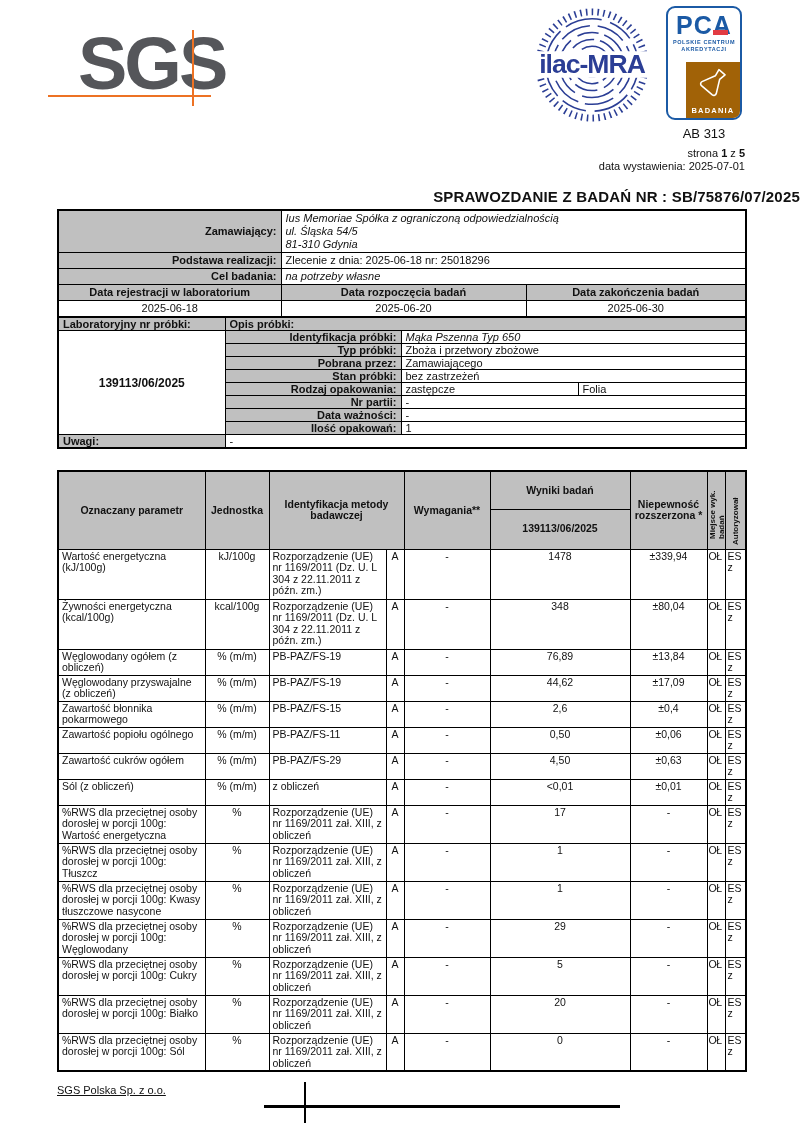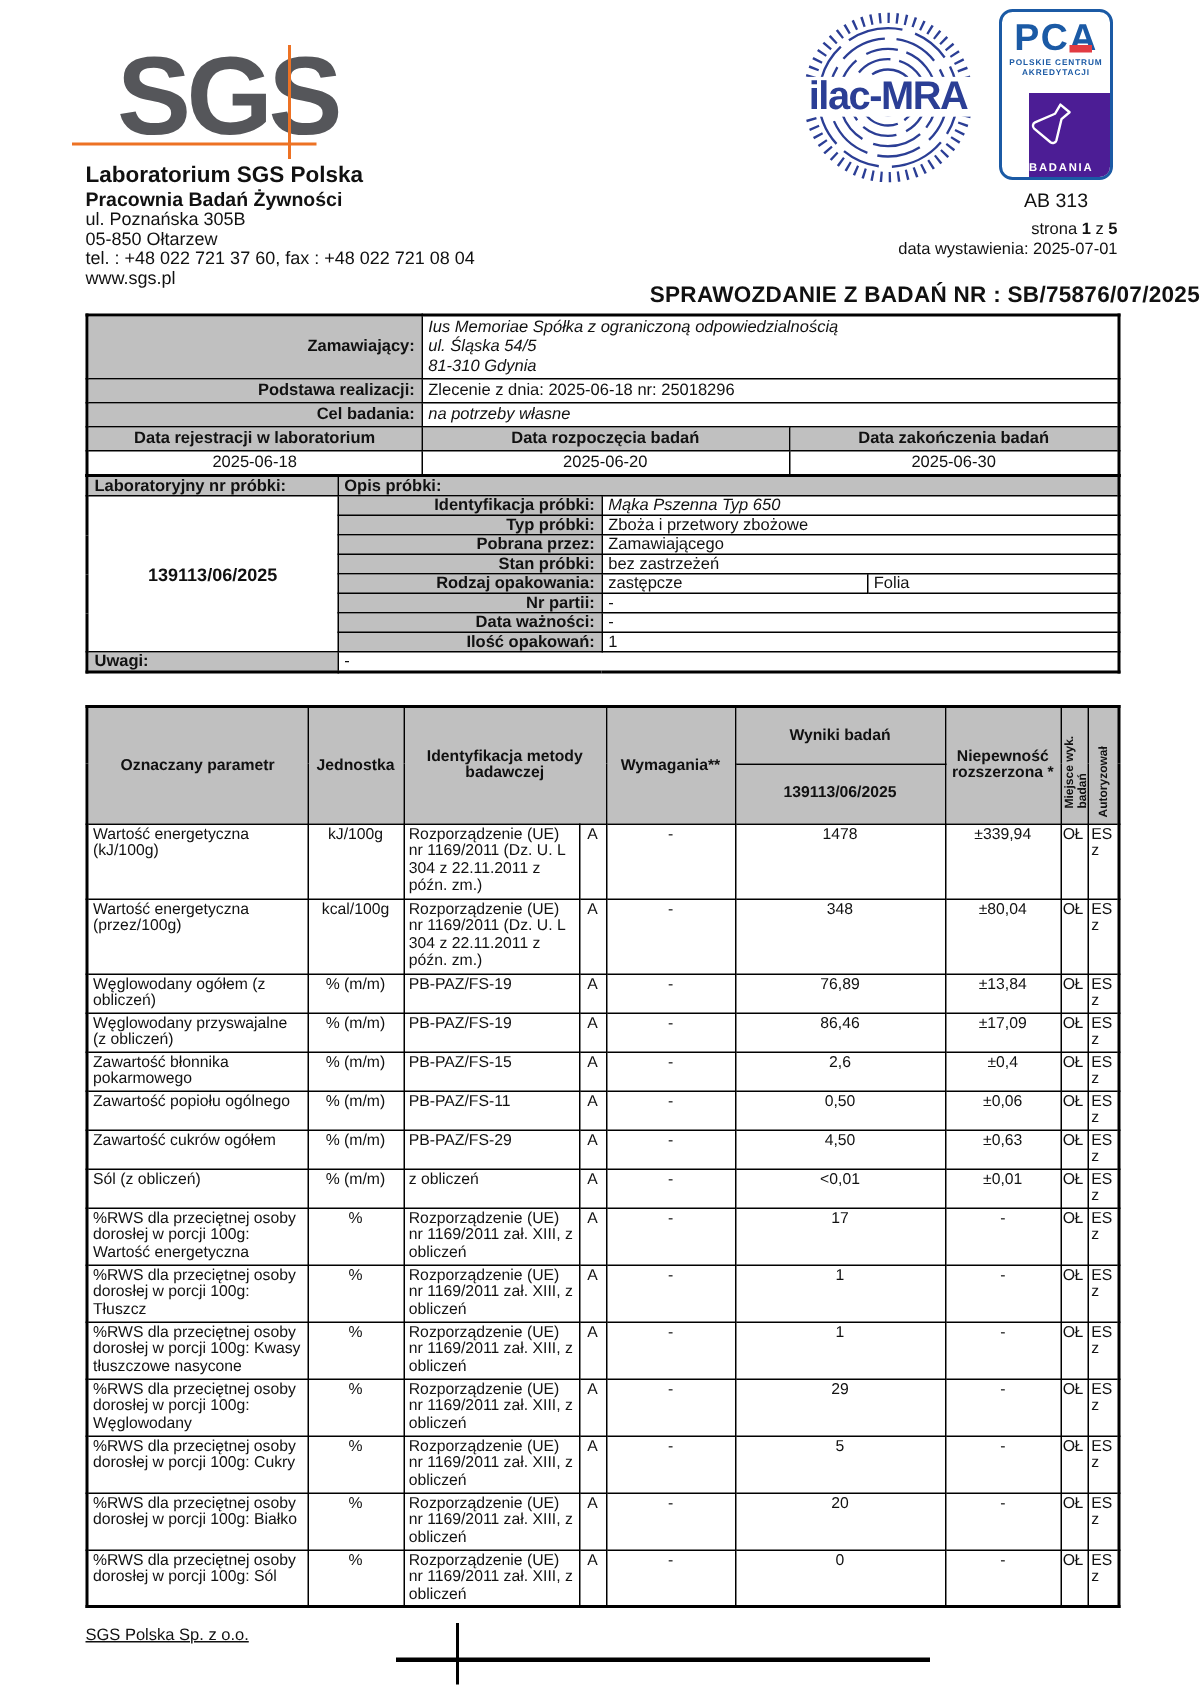--- a/index.html
+++ b/index.html
@@ -15,21 +15,21 @@
   .addr-block .lab-name { font-size:15px; font-weight:bold; line-height:16px; }
   .addr-block .lab-dept { font-size:13px; font-weight:bold; line-height:15px; }
 
   .ilac { position:absolute; left:533px; top:6px; }
   .pca-box { position:absolute; left:666px; top:6px; width:76px; height:114px;
              border:2px solid #1b5aa5; border-radius:9px; overflow:hidden; background:#fff; }
   .pca-top { position:relative; height:56px; text-align:center; }
   .pca-word { font-size:25px; font-weight:bold; color:#1b5aa5; letter-spacing:1px; line-height:28px; padding-top:3px; }
   .pca-redbar { position:absolute; right:12px; top:22px; width:15px; height:5px; background:#e23b42; }
   .pca-sub { font-size:5.5px; font-weight:bold; color:#1b5aa5; letter-spacing:0.6px; line-height:7px; }
-  .pca-bottom { position:absolute; left:0; right:0; bottom:0; height:56px; background:#4c1d95; text-align:left;margin-left:18px; }
+  .pca-bottom { position:absolute; left:0; right:0; bottom:0; height:56px; background:#a16207; text-align:center;margin-left:18px; }
   .pca-badge { font-size:7.5px; font-weight:bold; color:#fff; letter-spacing:1.2px; margin-top:2px; }
   .ab { position:absolute; left:666px; top:126px; width:76px; text-align:center; font-size:13px; }
   .page-line { position:absolute; right:55px; top:147px; text-align:right; font-size:11px; line-height:13px; }
   .page-line b { font-weight:bold; }
 
   .report-title { position:absolute; left:0; top:188px; width:100%; text-align:right;
                   font-size:15px; font-weight:bold; letter-spacing:0.2px; }
 
   
   table { border-collapse:collapse; table-layout:fixed; }
@@ -72,28 +72,20 @@
 </style>
 </head>
 <body>
 
 <div class="page">
 
   <div class="sgs-word">SGS</div>
   <div class="orange-v"></div>
   <div class="orange-h"></div>
 
-  <div class="addr-block">
-    <div class="lab-name">Laboratorium SGS Polska</div>
-    <div class="lab-dept">Pracownia Badań Żywności</div>
-    <div>ul. Poznańska 305B</div>
-    <div>05-850 Ołtarzew</div>
-    <div>tel. : +48 022 721 37 60, fax : +48 022 721 08 04</div>
-    <div>www.sgs.pl</div>
-  </div>
 
   <div class="ilac">
     <svg width="118" height="118" viewBox="0 0 120 120">
       <circle cx="60" cy="60" r="54" fill="none" stroke="#2b3e95" stroke-width="7" stroke-dasharray="1.6 4.3"></circle>
       <circle cx="60" cy="60" r="47" fill="none" stroke="#2b3e95" stroke-width="1.6" stroke-dasharray="26 7 38 9"></circle>
       <circle cx="60" cy="60" r="40" fill="none" stroke="#2b3e95" stroke-width="1.6" stroke-dasharray="32 8 30 7"></circle>
       <circle cx="60" cy="60" r="33" fill="none" stroke="#2b3e95" stroke-width="1.6" stroke-dasharray="22 6 34 8"></circle>
       <circle cx="60" cy="60" r="26" fill="none" stroke="#2b3e95" stroke-width="1.6" stroke-dasharray="28 7 24 6"></circle>
       <circle cx="60" cy="60" r="19" fill="none" stroke="#2b3e95" stroke-width="1.6" stroke-dasharray="18 5 26 6"></circle>
       <circle cx="60" cy="60" r="12" fill="none" stroke="#2b3e95" stroke-width="1.6"></circle>
@@ -260,21 +252,21 @@
       <td class="c">kJ/100g</td>
       <td class="l">Rozporządzenie (UE) nr 1169/2011 (Dz. U. L 304 z 22.11.2011 z późn. zm.)</td>
       <td class="c">A</td>
       <td class="c">-</td>
       <td class="c">1478</td>
       <td class="c">±339,94</td>
       <td class="l place">OŁ</td>
       <td class="l auth">ESz</td>
     </tr>
     <tr>
-      <td class="l h4">Wartość energetyczna (przez/100g)</td>
+      <td class="l h4">Żywności energetyczna (kcal/100g)</td>
       <td class="c">kcal/100g</td>
       <td class="l">Rozporządzenie (UE) nr 1169/2011 (Dz. U. L 304 z 22.11.2011 z późn. zm.)</td>
       <td class="c">A</td>
       <td class="c">-</td>
       <td class="c">348</td>
       <td class="c">±80,04</td>
       <td class="l place">OŁ</td>
       <td class="l auth">ESz</td>
     </tr>
     <tr>
@@ -287,21 +279,21 @@
       <td class="c">±13,84</td>
       <td class="l place">OŁ</td>
       <td class="l auth">ESz</td>
     </tr>
     <tr>
       <td class="l h2">Węglowodany przyswajalne (z obliczeń)</td>
       <td class="c">% (m/m)</td>
       <td class="l">PB-PAZ/FS-19</td>
       <td class="c">A</td>
       <td class="c">-</td>
-      <td class="c">86,46</td>
+      <td class="c">44,62</td>
       <td class="c">±17,09</td>
       <td class="l place">OŁ</td>
       <td class="l auth">ESz</td>
     </tr>
     <tr>
       <td class="l h2">Zawartość błonnika pokarmowego</td>
       <td class="c">% (m/m)</td>
       <td class="l">PB-PAZ/FS-15</td>
       <td class="c">A</td>
       <td class="c">-</td>

